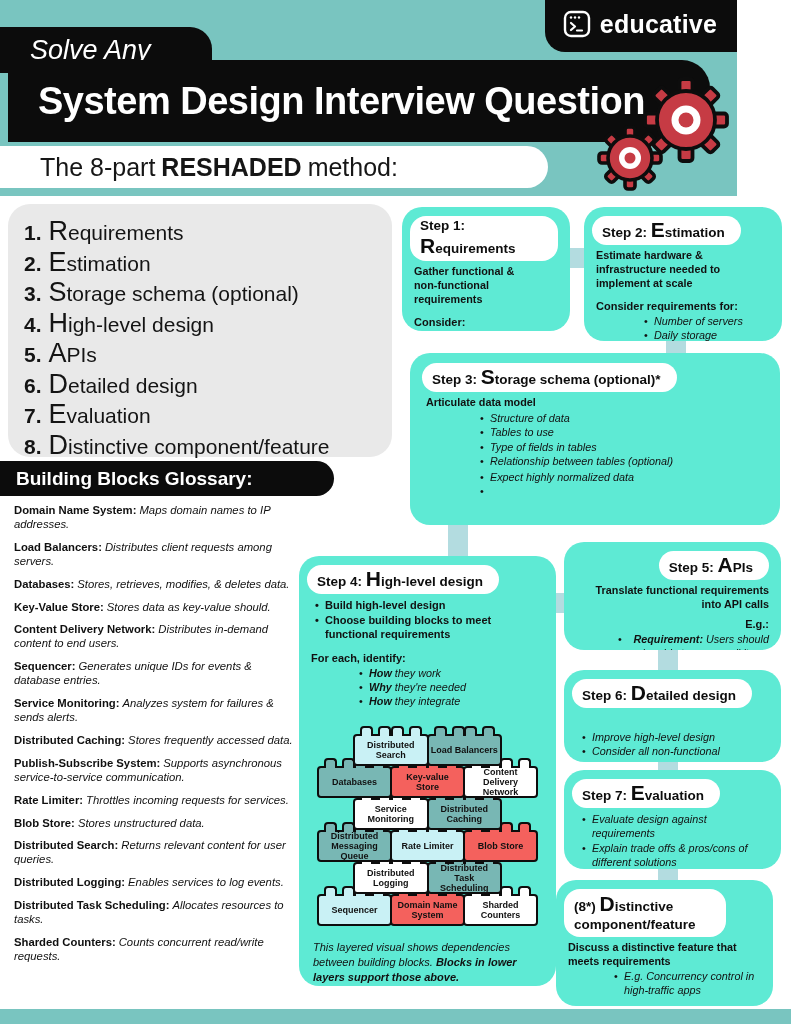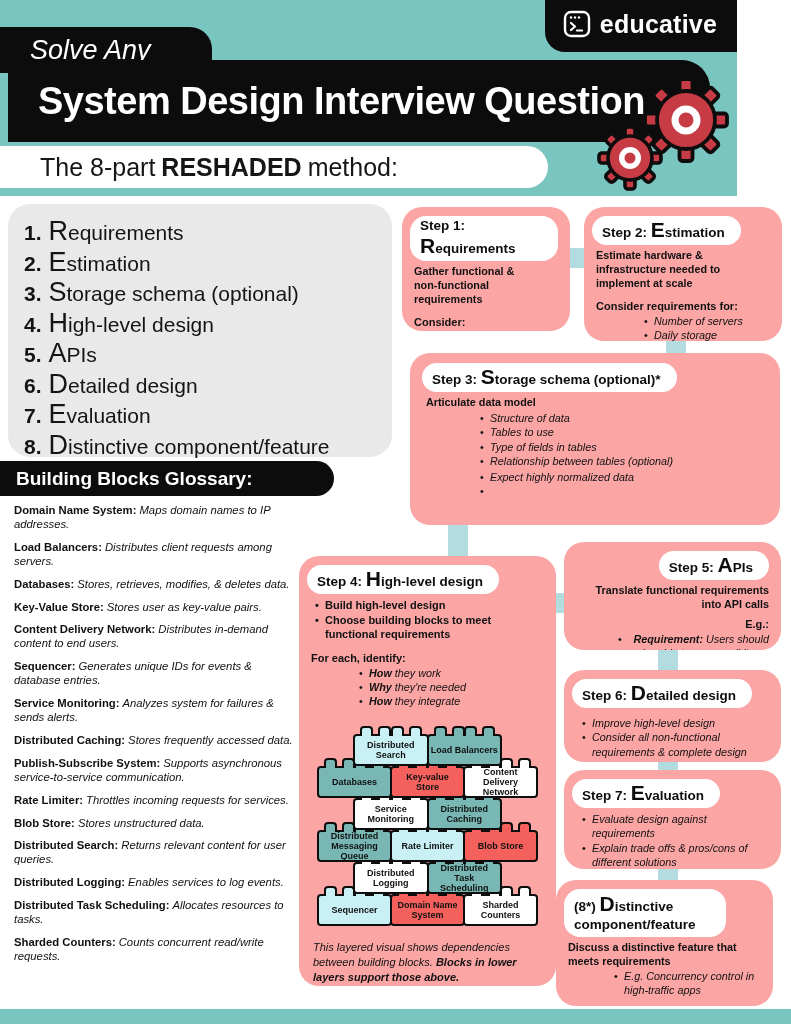--- a/index.html
+++ b/index.html
@@ -32,21 +32,21 @@
   .glossary-pill { position:absolute; top:461px; left:0; width:334px; height:35px; background:#0c0c0c;
     border-radius:0 20px 20px 0; display:flex; align-items:center; padding-left:16px; }
   .glossary-pill span { color:#fff; font-weight:bold; font-size:19px; }
   .glossary { position:absolute; top:504px; left:14px; width:280px; }
   .g-item { margin-bottom:9px; font-size:11.3px; line-height:13.9px; color:#101010; }
   .g-term { font-weight:bold; }
   .g-def { font-style:italic; margin-left:3px; }
 
   
   .connector { position:absolute; background:#b3dce0; z-index:1; }
-  .step { position:absolute; background:#fca5a5; border-radius:20px; padding:9px 12px; z-index:2; overflow:hidden; }
+  .step { position:absolute; background:#5eead4; border-radius:20px; padding:9px 12px; z-index:2; overflow:hidden; }
   .title-pill { display:inline-block; background:#ffffff; border-radius:16px; padding:2px 16px 3px 10px; margin-left:-4px; }
   .step-title { font-weight:bold; font-size:13.5px; color:#0d0d0d; line-height:1.15; }
   .step-title .bigc { font-size:21px; }
   .step-sub { font-weight:bold; font-size:10.8px; margin-top:3px; line-height:1.3; }
   .step-head { font-weight:bold; font-size:11px; margin-top:10px; }
   .step ul { list-style:none; margin-top:2px; padding-left:42px; }
   .step li { font-size:10.8px; font-style:italic; line-height:1.32; position:relative; }
   .step li::before { content:"•"; position:absolute; left:-10px; font-style:normal; }
   .step li .lead { font-weight:bold; }
   .step li.plain { font-style:normal; font-weight:bold; }
@@ -151,21 +151,21 @@
     <div class="ml-item"><span class="num">8.</span><span class="cap">D</span><span>istinctive component/feature</span></div>
   </div>
 
   <div class="glossary-pill">
     <span>Building Blocks Glossary:</span>
   </div>
   <div class="glossary">
     <div class="g-item"><span class="g-term">Domain Name System:</span><span class="g-def">Maps domain names to IP addresses.</span></div>
     <div class="g-item"><span class="g-term">Load Balancers:</span><span class="g-def">Distributes client requests among servers.</span></div>
     <div class="g-item"><span class="g-term">Databases:</span><span class="g-def">Stores, retrieves, modifies, &amp; deletes data.</span></div>
-    <div class="g-item"><span class="g-term">Key-Value Store:</span><span class="g-def">Stores user as key-value pairs.</span></div>
+    <div class="g-item"><span class="g-term">Key-Value Store:</span><span class="g-def">Stores data as key-value should.</span></div>
     <div class="g-item"><span class="g-term">Content Delivery Network:</span><span class="g-def">Distributes in-demand content to end users.</span></div>
     <div class="g-item"><span class="g-term">Sequencer:</span><span class="g-def">Generates unique IDs for events &amp; database entries.</span></div>
     <div class="g-item"><span class="g-term">Service Monitoring:</span><span class="g-def">Analyzes system for failures &amp; sends alerts.</span></div>
     <div class="g-item"><span class="g-term">Distributed Caching:</span><span class="g-def">Stores frequently accessed data.</span></div>
     <div class="g-item"><span class="g-term">Publish-Subscribe System:</span><span class="g-def">Supports asynchronous service-to-service communication.</span></div>
     <div class="g-item"><span class="g-term">Rate Limiter:</span><span class="g-def">Throttles incoming requests for services.</span></div>
     <div class="g-item"><span class="g-term">Blob Store:</span><span class="g-def">Stores unstructured data.</span></div>
     <div class="g-item"><span class="g-term">Distributed Search:</span><span class="g-def">Returns relevant content for user queries.</span></div>
     <div class="g-item"><span class="g-term">Distributed Logging:</span><span class="g-def">Enables services to log events.</span></div>
     <div class="g-item"><span class="g-term">Distributed Task Scheduling:</span><span class="g-def">Allocates resources to tasks.</span></div>
@@ -433,21 +433,21 @@
     <ul style="padding-left:52px;">
       <li><span class="lead">Requirement:</span><span> Users should be able to access all items</span></li>
 
     </ul>
   </div>
 
   <div class="step" style="left:564px;top:670px;width:217px;height:92px;">
     <div class="title-pill">
       <div class="step-title"><span>Step 6: </span><span class="bigc">D</span><span>etailed design</span></div>
     </div>
-    <ul style="padding-left:16px;margin-top:8px;">
+    <ul style="padding-left:16px;margin-top:22px;">
       <li><span>Improve high-level design</span></li>
       <li style="width:160px;"><span>Consider all non-functional requirements &amp; complete design</span></li>
     </ul>
   </div>
 
   <div class="step" style="left:564px;top:770px;width:217px;height:99px;">
     <div class="title-pill">
       <div class="step-title"><span>Step 7: </span><span class="bigc">E</span><span>valuation</span></div>
     </div>
     <ul style="padding-left:16px;margin-top:4px;">

